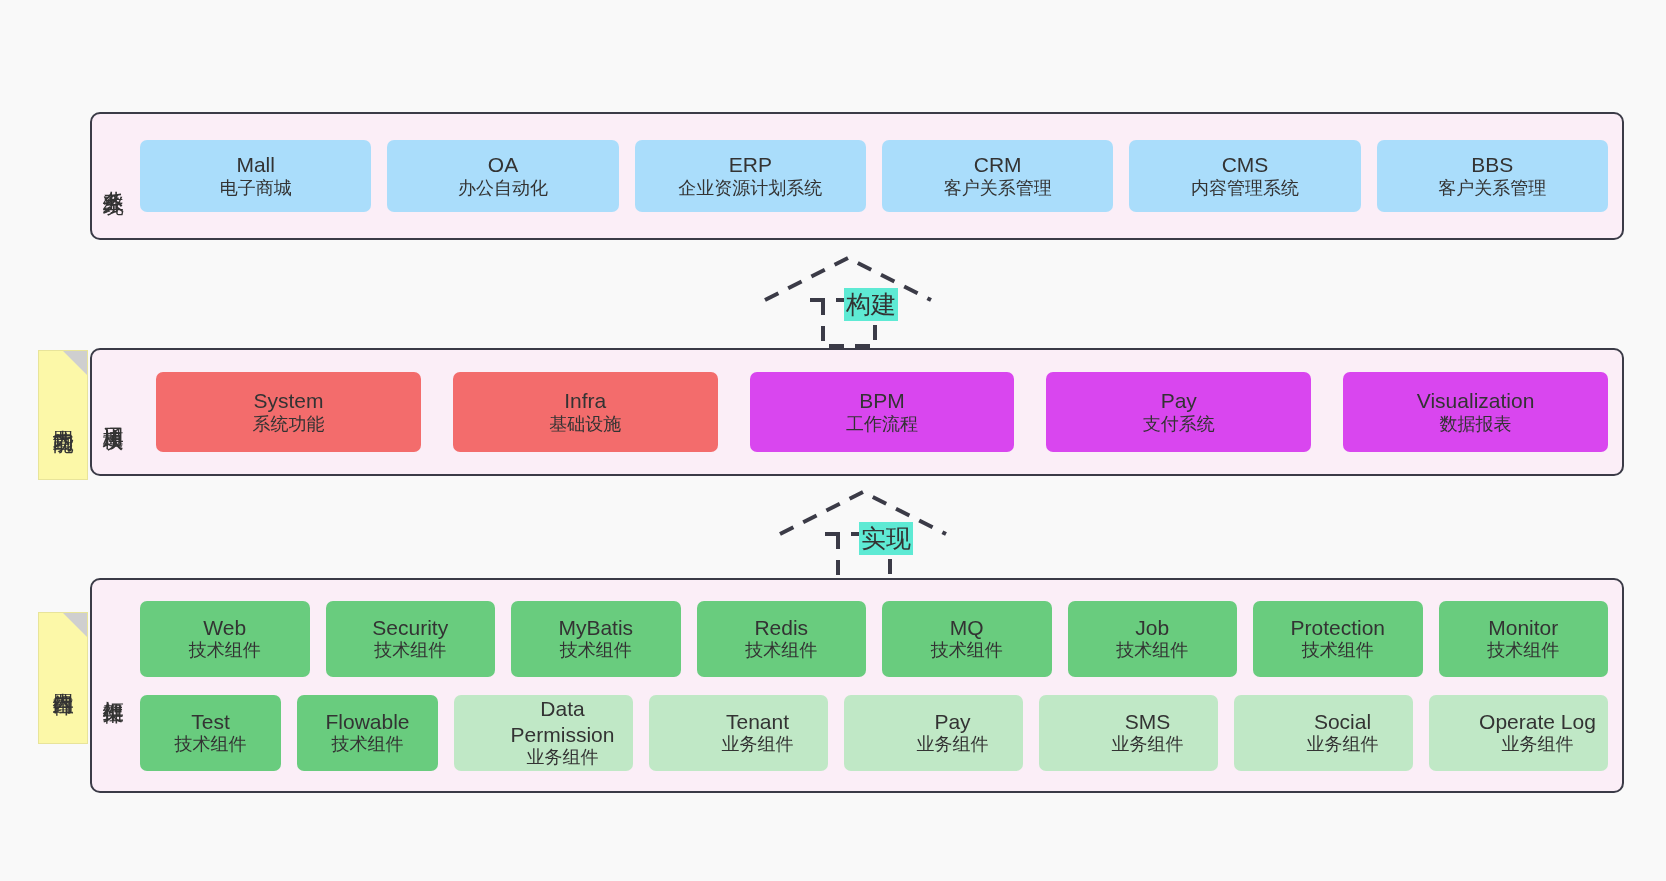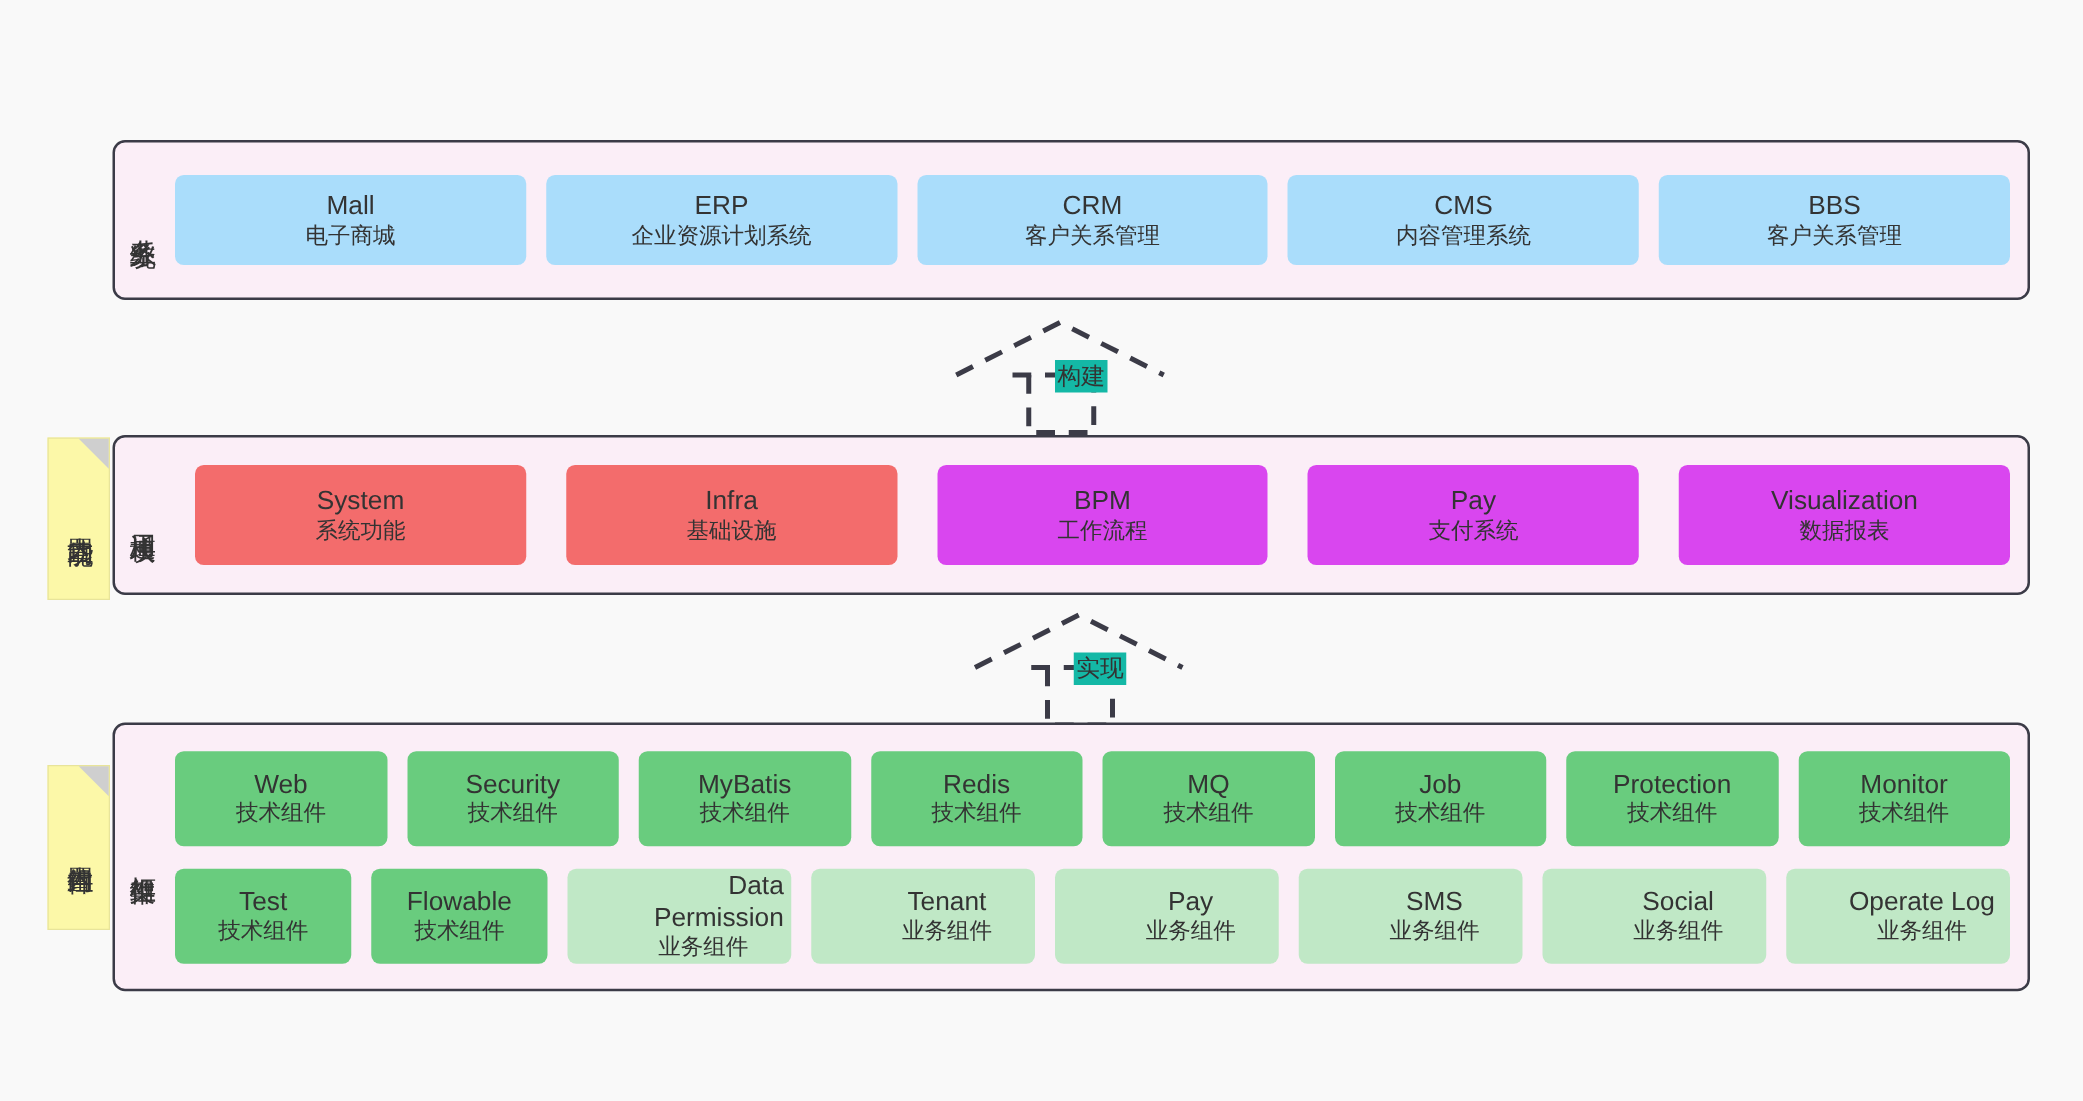--- a/index.html
+++ b/index.html
@@ -66,21 +66,21 @@
 
   
   .box {
     flex: 1 1 0;
     box-sizing: border-box;
     border-radius: 7px;
     display: flex;
     flex-direction: column;
     align-items: center;
     justify-content: center;
-    text-align: right;
+    text-align: center;
     line-height: 1.22;
     padding: 4px 6px;
     user-select: none;
   }
   .box .t1 {
     font-size: 21px;
     color: #333333;
   }
   .box .t2 {
     font-size: 18px;
@@ -135,42 +135,46 @@
   .arrow {
     position: absolute;
     width: 180px;
     height: 100px;
   }
   .arrow svg { display: block; overflow: visible; }
   .arrow .arrow-label {
     position: absolute;
     left: 84px;
     top: 36px;
-    font-size: 19px;
-    color: #333333;
-    background: #14b8a6;
+    font-size: 25px;
+    color: #333333;
+    background: #5eead4;
     padding: 0 2px;
     white-space: nowrap;
     user-select: none;
   }
   #arrow-build   { left: 760px; top: 252px; }
   #arrow-realize { left: 775px; top: 486px; }
 </style>
 </head>
 <body>
 
 <div class="canvas">
 
   <div class="layer" id="layer-business">
     <div class="layer-label">业务系统</div>
     <div class="layer-body">
       <div class="row">
         <div class="box blue">
           <span class="t1">Mall</span>
           <span class="t2">电子商城</span>
+        </div>
+        <div class="box blue">
+          <span class="t1">OA</span>
+          <span class="t2">办公自动化</span>
         </div>
         <div class="box blue">
           <span class="t1">ERP</span>
           <span class="t2">企业资源计划系统</span>
         </div>
         <div class="box blue">
           <span class="t1">CRM</span>
           <span class="t2">客户关系管理</span>
         </div>
         <div class="box blue">

